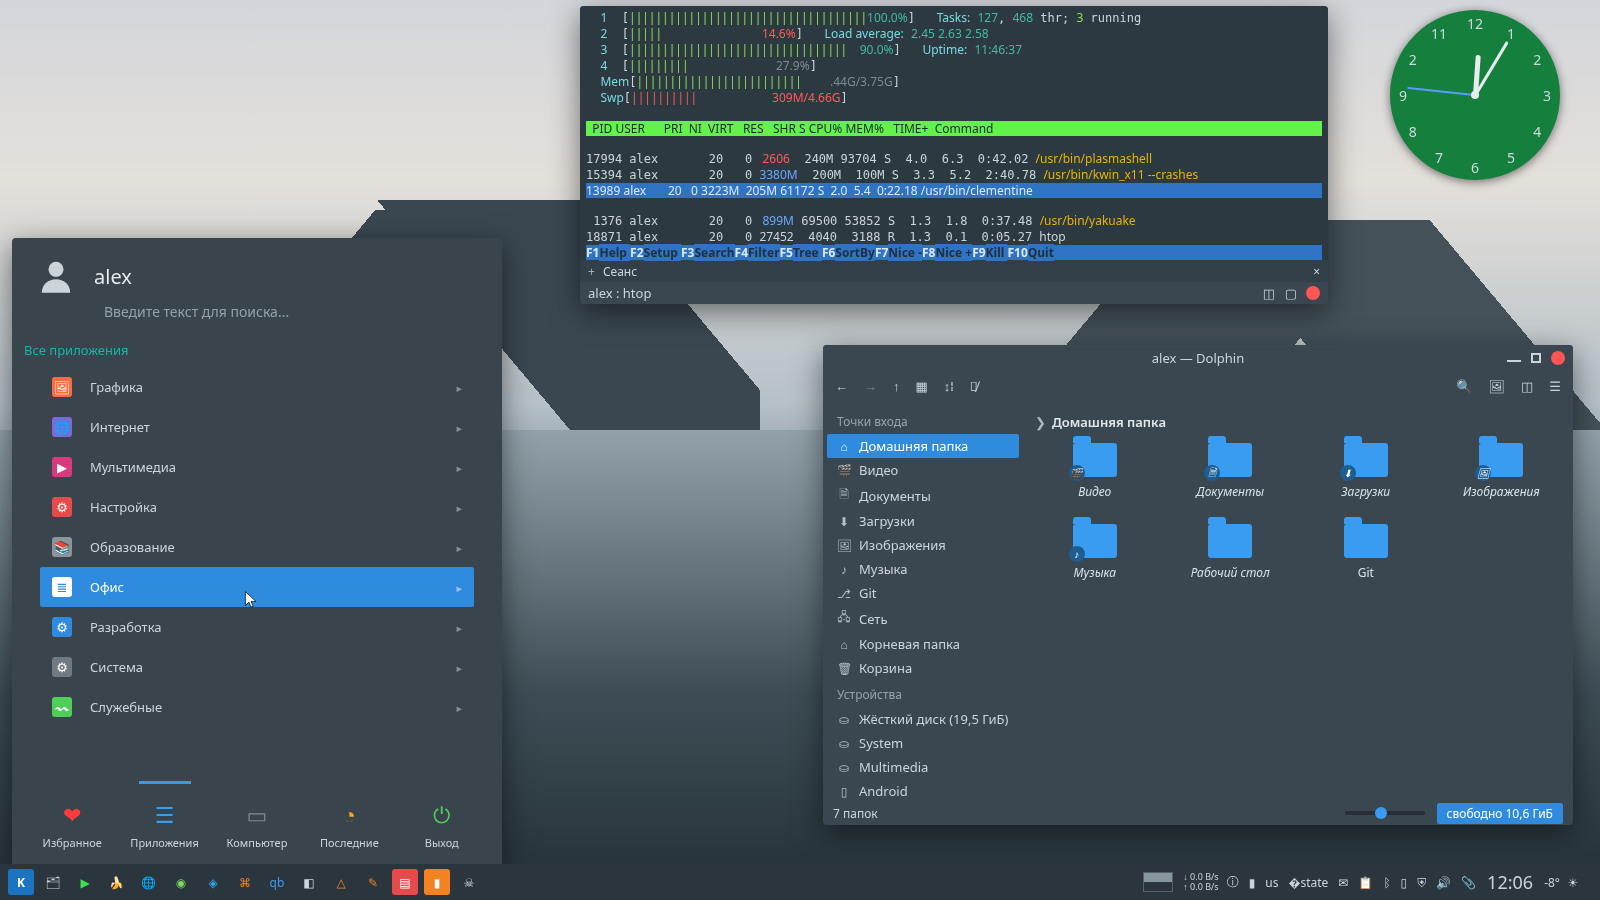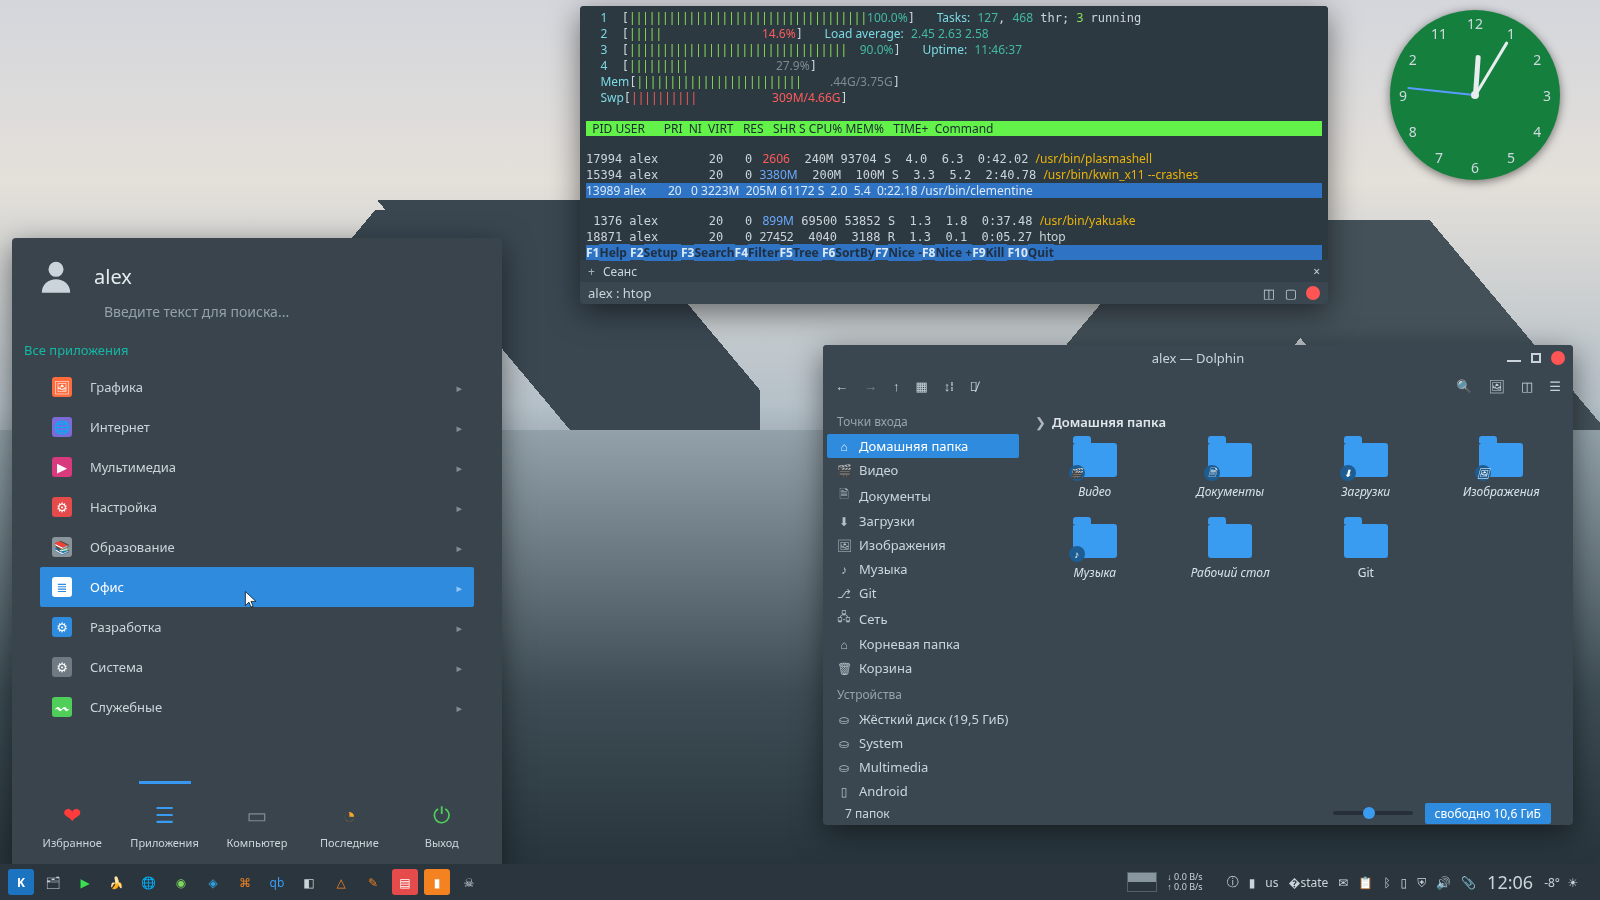--- a/index.html
+++ b/index.html
@@ -78,33 +78,33 @@
 .dolphin .side .sico{ width:14px; text-align:center; opacity:.85; font-size:12px;}
 .dolphin .main { flex:1; padding:8px 10px; }
 .dolphin .crumb { font-size:13px; color:#e0e7ec; font-weight:600; padding:4px 4px 12px 2px;}
 .dolphin .crumb .chev{opacity:.7; font-weight:400; margin-right:6px;}
 .dolphin .grid { display:grid; grid-template-columns:repeat(4,1fr); gap:24px 12px; }
 .dolphin .grid .cell { display:flex; flex-direction:column; align-items:center; gap:6px; font-size:12px; font-style:italic; color:#d7e1e8;}
 .dolphin .grid .cell.noitalic{font-style:normal;}
 .dolphin .grid .fico { width:44px; height:34px; background:#3a9cf1; border-radius:3px; position:relative; }
 .dolphin .grid .fico::before { content:""; position:absolute; top:-7px; left:0; width:18px; height:7px; background:#3a9cf1; border-radius:3px 3px 0 0;}
 .dolphin .grid .fico .badge { position:absolute; bottom:-4px; left:-4px; width:16px; height:16px; background:#1d5d91; border-radius:50%; color:#fff; font-size:10px; display:flex; align-items:center; justify-content:center;}
-.dolphin .status { height:24px; display:flex; align-items:center; padding:0 22px; font-size:12px; gap:12px;}
+.dolphin .status { height:24px; display:flex; align-items:center; padding:0 10px; font-size:12px; gap:12px;}
 .dolphin .status .fill{flex:1;}
 .dolphin .status .zoom { width:80px; height:4px; background:#273039; border-radius:2px; position:relative;}
 .dolphin .status .zoom::after{content:"";position:absolute;left:38%;top:-4px;width:12px;height:12px;background:#3a9cf1;border-radius:50%;}
 .dolphin .status .free{ background:#2f8bdd; color:#fff; padding:2px 10px; border-radius:2px; margin-left:auto;}
 
 
 .taskbar { position:absolute; left:0; right:0; bottom:0; height:36px; background:#2b353d; display:flex; align-items:center; padding:0 8px; color:#cbd4db; font-size:12px;}
 .taskbar .ic { width:26px; height:26px; display:flex; align-items:center; justify-content:center; margin-right:6px; }
 .taskbar .spacer{flex:1;}
 .taskbar .tray { display:flex; align-items:center; gap:10px; }
 .taskbar .clock-txt { font-size:18px; margin:0 11px; }
-.taskbar .net { font-size:9px; line-height:10px; text-align:right; margin-right:24px;}
+.taskbar .net { font-size:9px; line-height:10px; text-align:right; margin-right:8px;}
 .taskbar .pager { width:30px; height:20px; border:1px solid #556069; margin-right:10px; display:grid; grid-template-rows:1fr 1fr;}
 .taskbar .pager div:first-child{background:#8896a0;}
 
 svg { display:block; }
 </style>
 </head>
 <body>
 
 <div class="mountains"></div>
 <div class="lake"></div>

